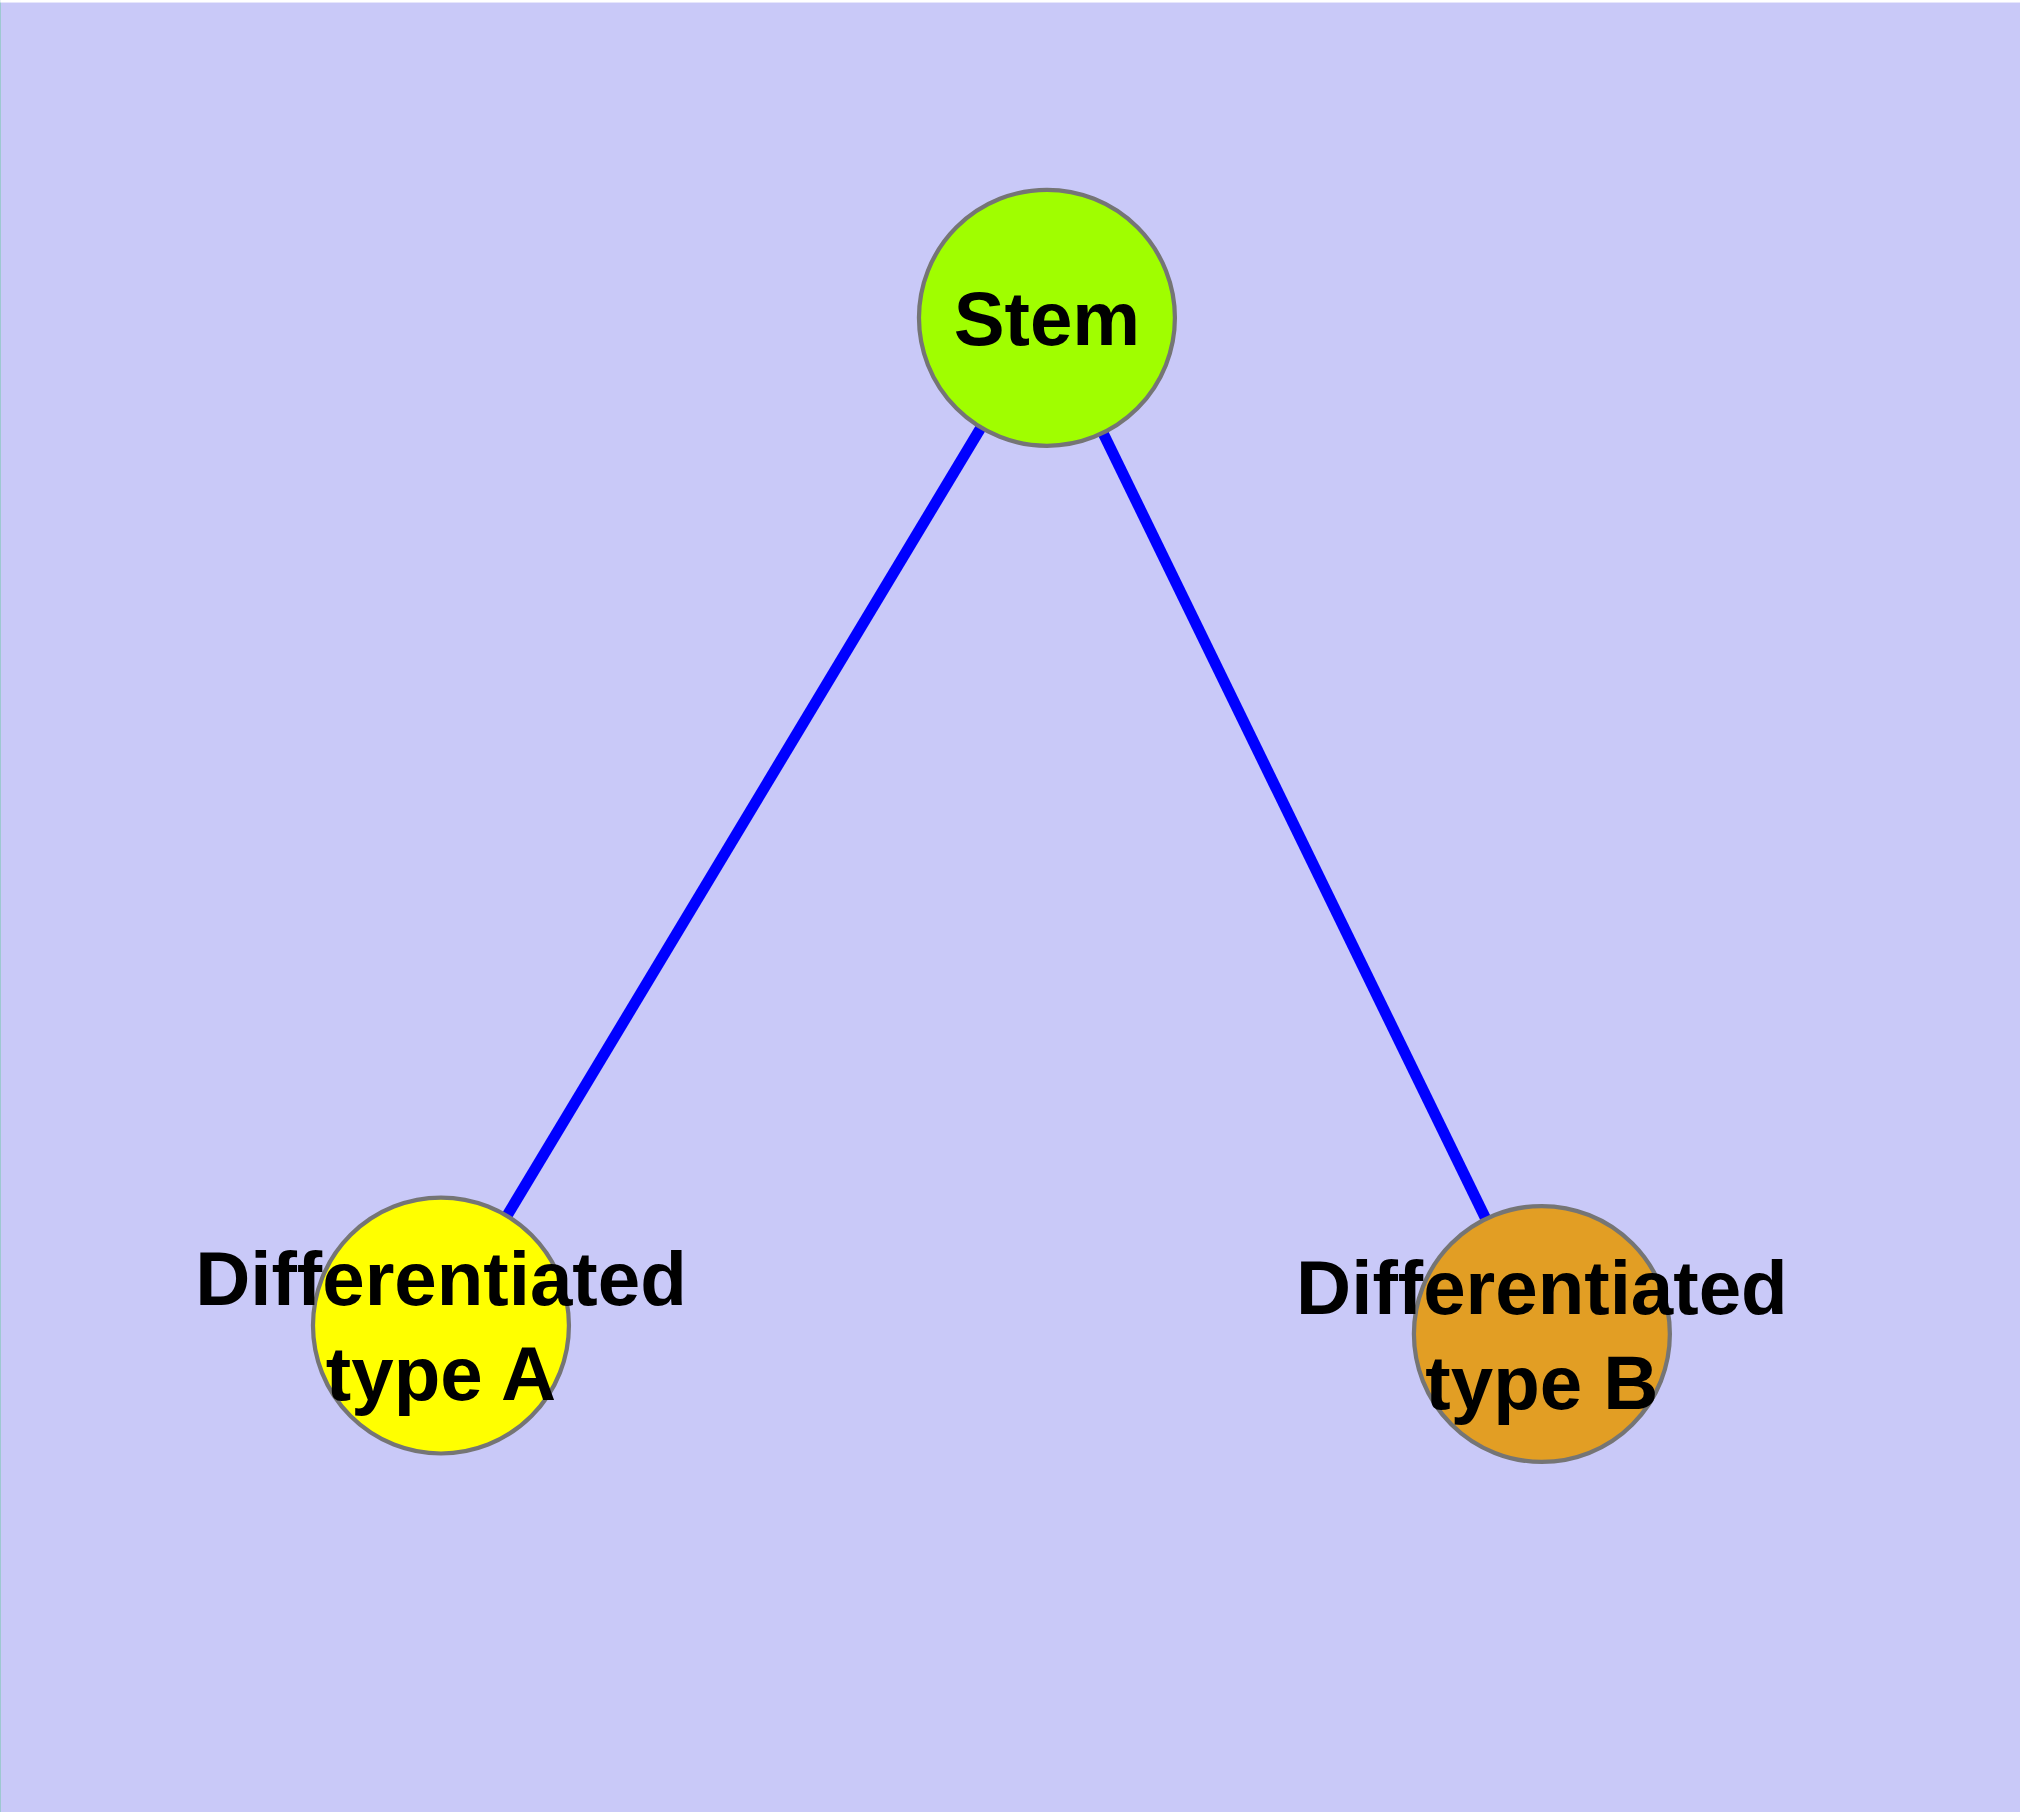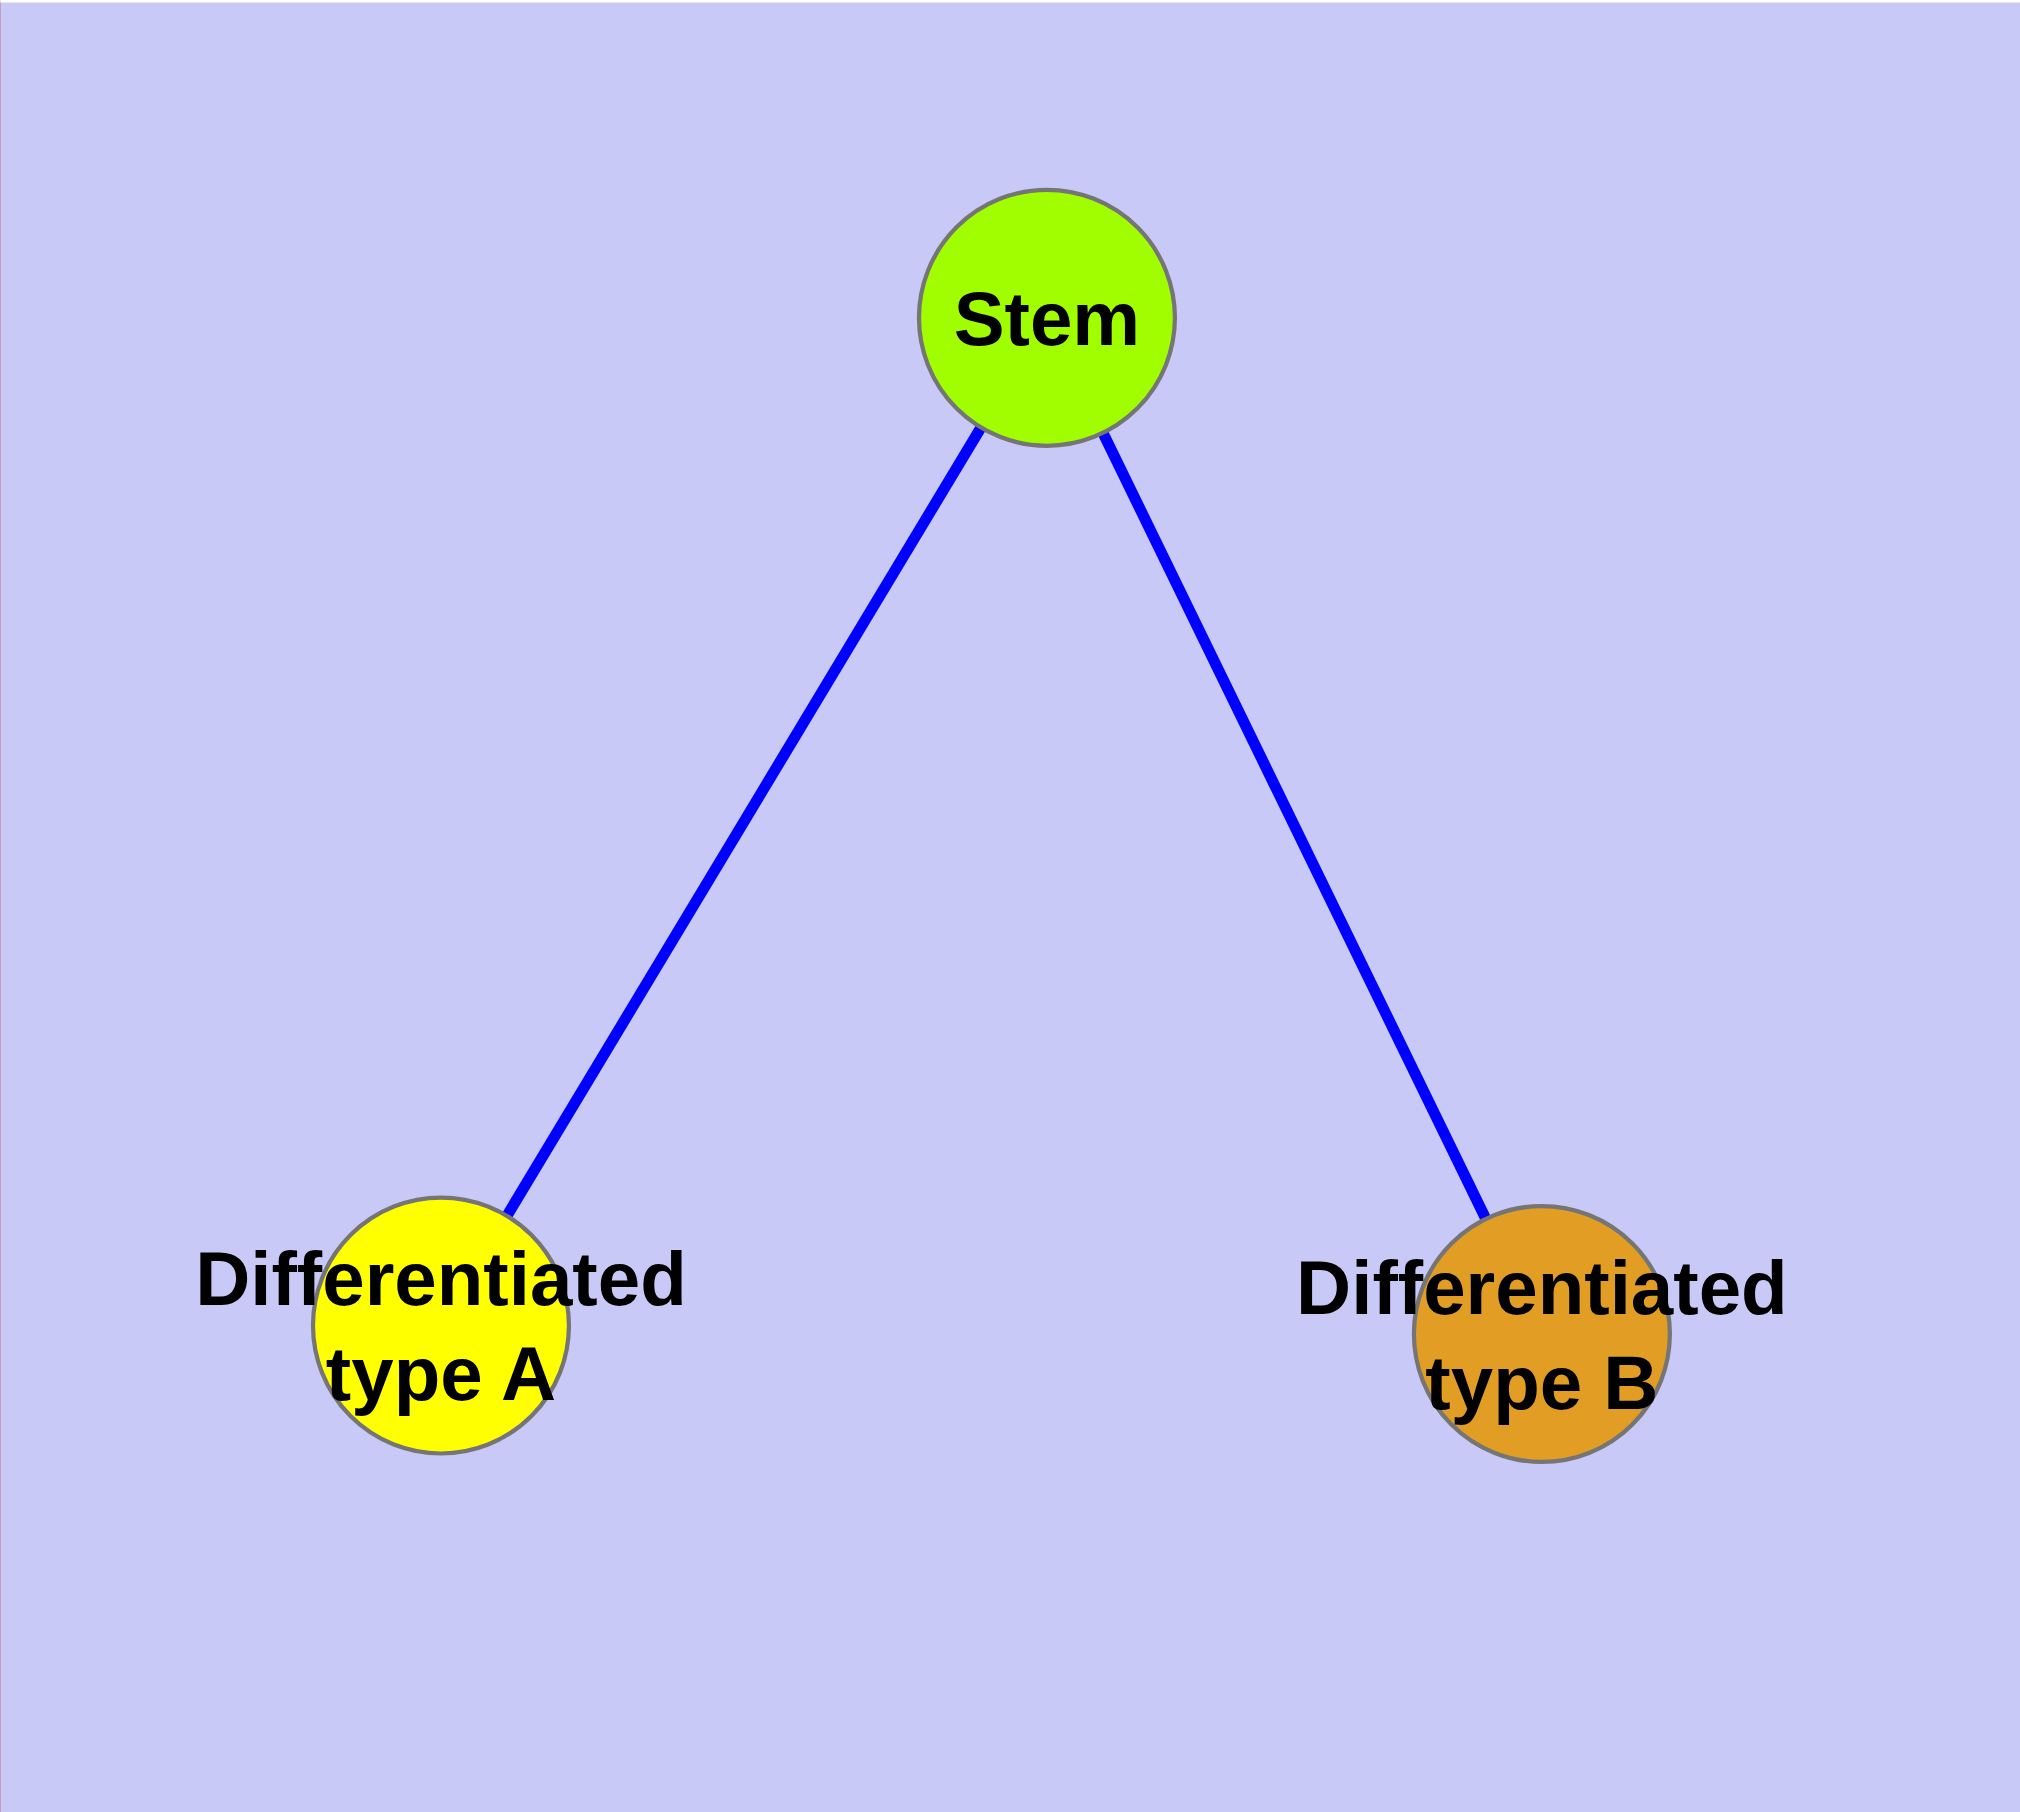--- a/index.html
+++ b/index.html
@@ -4,21 +4,21 @@
 <style>
   html, body {
     margin: 0;
     padding: 0;
     background: #C9C9F8;
   }
   .stage {
     width: 2021px;
     height: 1812px;
     position: relative;
-    background: #b91c1c;
+    background: #22c55e;
   }
   svg {
     display: block;
     width: 2021px;
     height: 1812px;
   }
   .edge {
     stroke-width: 13;
     fill: none;
     stroke-linecap: butt;

